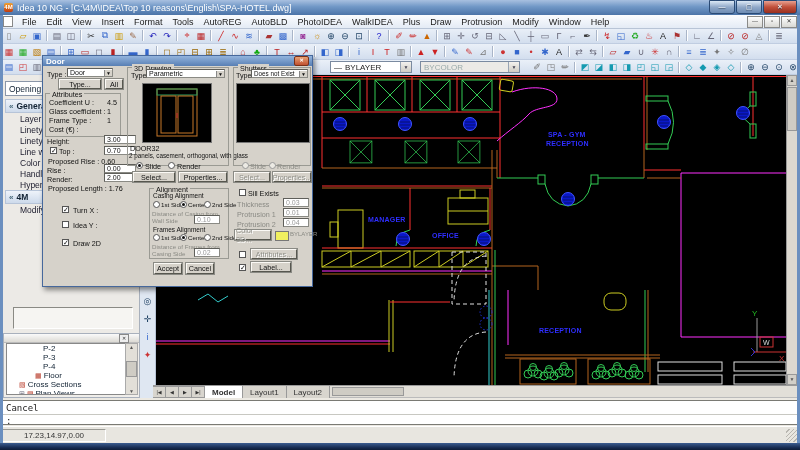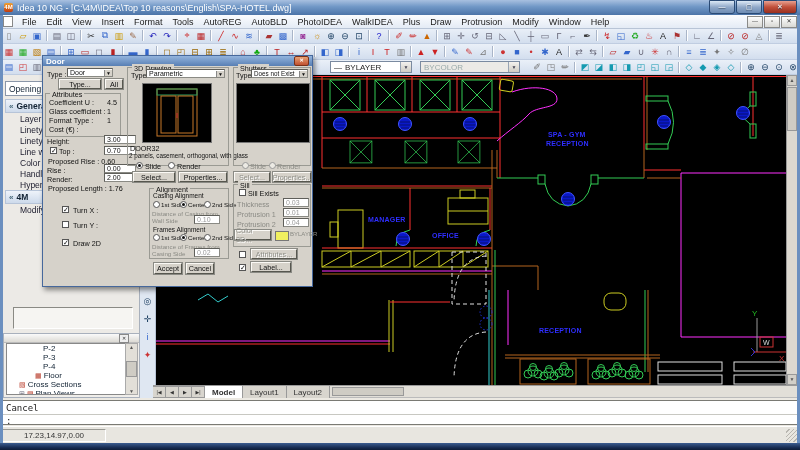--- a/index.html
+++ b/index.html
@@ -664,40 +664,40 @@
     <span class="btn" style="left:16px;top:13px;width:42px;height:10px">Type...</span>
     <span class="btn" style="left:62px;top:13px;width:18px;height:10px">All</span>
 
     <div class="grp" style="left:2px;top:27px;width:76px;height:44px">
       <span class="glabel">Attributes</span>
     </div>
     <span class="lab" style="left:6px;top:32px">Coefficient U :</span>
     <span class="lab" style="left:64px;top:32px">4.5</span>
     <span class="lab" style="left:6px;top:41px">Glass coefficient :</span>
     <span class="lab" style="left:64px;top:41px">1</span>
-    <span class="lab" style="left:6px;top:50px">Format Type :</span>
+    <span class="lab" style="left:6px;top:50px">Frame Type :</span>
     <span class="lab" style="left:64px;top:50px">1</span>
     <span class="lab" style="left:6px;top:59px">Cost (€) :</span>
 
     <span class="lab" style="left:4px;top:71px">Height:</span>
     <span class="fld" style="left:61px;top:69px;width:32px;height:9px">3.00</span>
     <span class="cb" style="left:7px;top:81px">✓</span>
     <span class="lab" style="left:16px;top:81px">Top :</span>
     <span class="fld" style="left:61px;top:80px;width:32px;height:9px">0.70</span>
     <span class="lab" style="left:5px;top:91px">Proposed Rise : 0.60</span>
     <span class="lab" style="left:4px;top:100px">Rise :</span>
     <span class="fld" style="left:61px;top:98px;width:32px;height:9px">0.00</span>
     <span class="lab" style="left:4px;top:109px">Render:</span>
     <span class="fld" style="left:61px;top:107px;width:32px;height:9px">2.00</span>
     <span class="lab" style="left:5px;top:118px">Proposed Length : 1.76</span>
 
     <span class="cb" style="left:19px;top:140px">✓</span>
     <span class="lab" style="left:30px;top:140px">Turn X :</span>
     <span class="cb" style="left:19px;top:155px"></span>
-    <span class="lab" style="left:30px;top:155px">Turn Y :</span>
+    <span class="lab" style="left:30px;top:155px">Idea Y :</span>
     <span class="cb" style="left:19px;top:173px">✓</span>
     <span class="lab" style="left:30px;top:173px">Draw 2D</span>
 
     <div class="grp" style="left:84px;top:1px;width:102px;height:99px">
       <span class="glabel">3D Drawing</span>
     </div>
     <span class="lab" style="left:88px;top:5px">Type :</span>
     <span class="fld" style="left:103px;top:3px;width:79px;height:9px">
       <span>Parametric</span>
       <span style="margin-left:auto;font-size:5px;background:#d6d2ca;border-left:1px solid #888;padding:0 1px">▼</span>
@@ -753,23 +753,20 @@
       <span style="margin-left:auto;font-size:5px;background:#d6d2ca;border-left:1px solid #888;padding:0 1px">▼</span>
     </span>
     <div class="preview" style="left:193px;top:17px;width:72px;height:58px"></div>
     <span class="radio dis" style="left:199px;top:96px"></span>
     <span class="lab gray" style="left:207px;top:96px">Slide</span>
     <span class="radio dis" style="left:226px;top:96px"></span>
     <span class="lab gray" style="left:234px;top:96px">Render</span>
     <span class="btn dis" style="left:191px;top:106px;width:36px;height:10px">Select...</span>
     <span class="btn dis" style="left:230px;top:106px;width:38px;height:10px">Properties...</span>
 
-    <div class="grp" style="left:190px;top:118px;width:78px;height:63px">
-      <span class="glabel">Sill</span>
-    </div>
     <span class="cb" style="left:196px;top:123px"></span>
     <span class="lab" style="left:205px;top:123px">Sill Exists</span>
     <span class="lab gray" style="left:194px;top:134px">Thickness</span>
     <span class="fld dis" style="left:240px;top:132px;width:26px;height:9px">0.03</span>
     <span class="lab gray" style="left:194px;top:144px">Protrusion 1</span>
     <span class="fld dis" style="left:240px;top:142px;width:26px;height:9px">0.01</span>
     <span class="lab gray" style="left:194px;top:154px">Protrusion 2</span>
     <span class="fld dis" style="left:240px;top:152px;width:26px;height:9px">0.04</span>
     <span class="btn dis" style="left:192px;top:164px;width:36px;height:10px">Color 3D...</span>
     <span class="swatch" style="left:232px;top:165px;width:12px;height:8px;background:#f0f060"></span>

